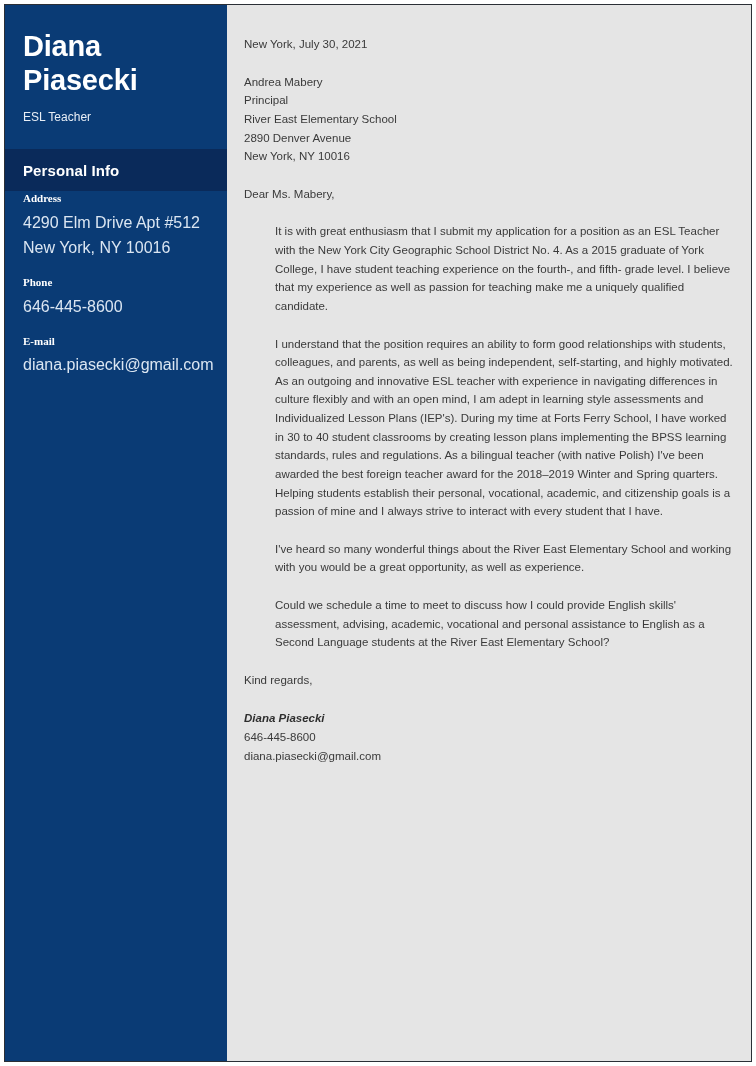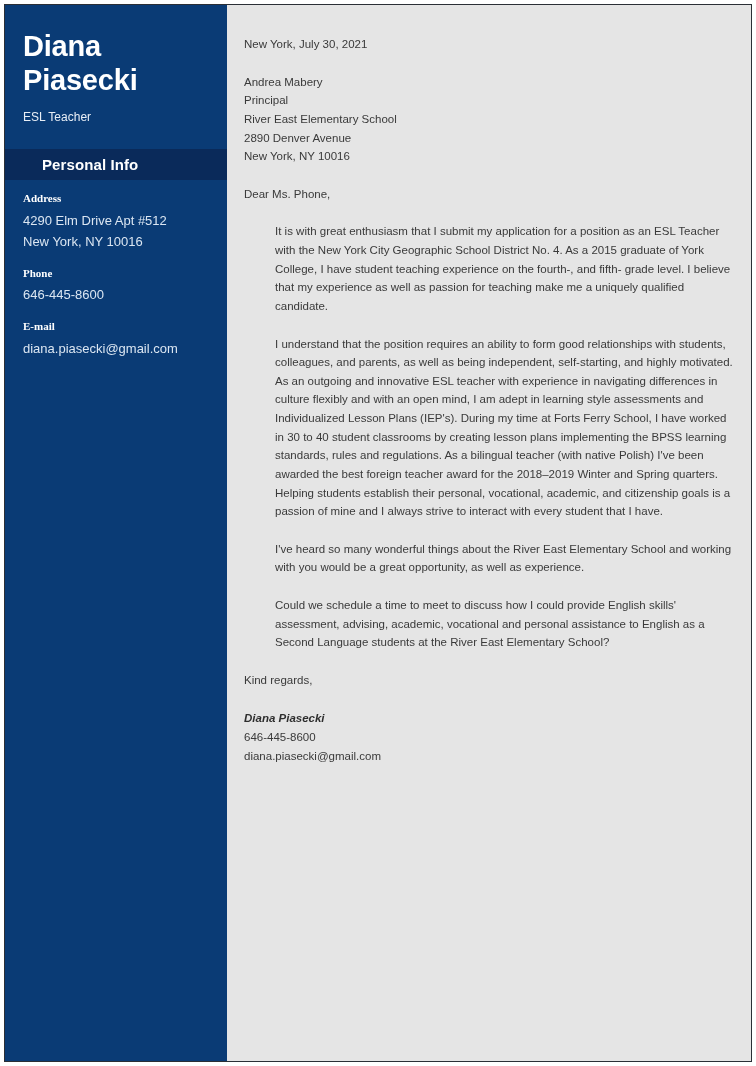--- a/index.html
+++ b/index.html
@@ -74,25 +74,24 @@
     color: #e8eef6;
     margin-top: 11px;
     line-height: 1.2;
   }
 
   .section-band {
     position: absolute;
     left: 0;
     right: 0;
     top: 144px;
-    height: 31px;
+    height: 42px;
     background: #0a2a5a;
     display: flex;
     align-items: center;
-    padding-left: 19px;
   }
   .section-band-title {
     padding-left: 18px;
     font-size: 15px;
     font-weight: bold;
     color: #ffffff;
     letter-spacing: 0.1px;
   }
 
   .info-list {
@@ -108,21 +107,21 @@
   }
   .info-label {
     font-size: 11px;
     font-weight: bold;
     color: #ffffff;
     line-height: 1.5;
     margin-bottom: 3px;
     font-family: Liberation Serif, serif;
   }
   .info-value {
-    font-size: 13px;
+    font-size: 16px;
     color: #dbe6f2;
     line-height: 1.62;
   }
 
   
   .main {
     flex: 1 1 auto;
     background: #e5e5e5;
     box-sizing: border-box;
     padding: 30px 14px 0 17px;
@@ -220,21 +219,21 @@
         <div class="date-line">New York, July 30, 2021</div>
 
         <div class="recipient">
           <div>Andrea Mabery</div>
           <div>Principal</div>
           <div>River East Elementary School</div>
           <div>2890 Denver Avenue</div>
           <div>New York, NY 10016</div>
         </div>
 
-        <div class="salutation">Dear Ms. Phone,</div>
+        <div class="salutation">Dear Ms. Mabery,</div>
 
         <p class="para">It is with great enthusiasm that I submit my application for a position as an ESL Teacher with the New York City Geographic School District No. 4. As a 2015 graduate of York College, I have student teaching experience on the fourth-, and fifth- grade level. I believe that my experience as well as passion for teaching make me a uniquely qualified candidate.</p>
         <p class="para">I understand that the position requires an ability to form good relationships with students, colleagues, and parents, as well as being independent, self-starting, and highly motivated. As an outgoing and innovative ESL teacher with experience in navigating differences in culture flexibly and with an open mind, I am adept in learning style assessments and Individualized Lesson Plans (IEP's). During my time at Forts Ferry School, I have worked in 30 to 40 student classrooms by creating lesson plans implementing the BPSS learning standards, rules and regulations. As a bilingual teacher (with native Polish) I've been awarded the best foreign teacher award for the 2018–2019 Winter and Spring quarters. Helping students establish their personal, vocational, academic, and citizenship goals is a passion of mine and I always strive to interact with every student that I have.</p>
         <p class="para">I've heard so many wonderful things about the River East Elementary School and working with you would be a great opportunity, as well as experience.</p>
         <p class="para">Could we schedule a time to meet to discuss how I could provide English skills' assessment, advising, academic, vocational and personal assistance to English as a Second Language students at the River East Elementary School?</p>
 
         <div class="closing">Kind regards,</div>
 
         <div class="signature">
           <div class="sign-name">Diana Piasecki</div>

